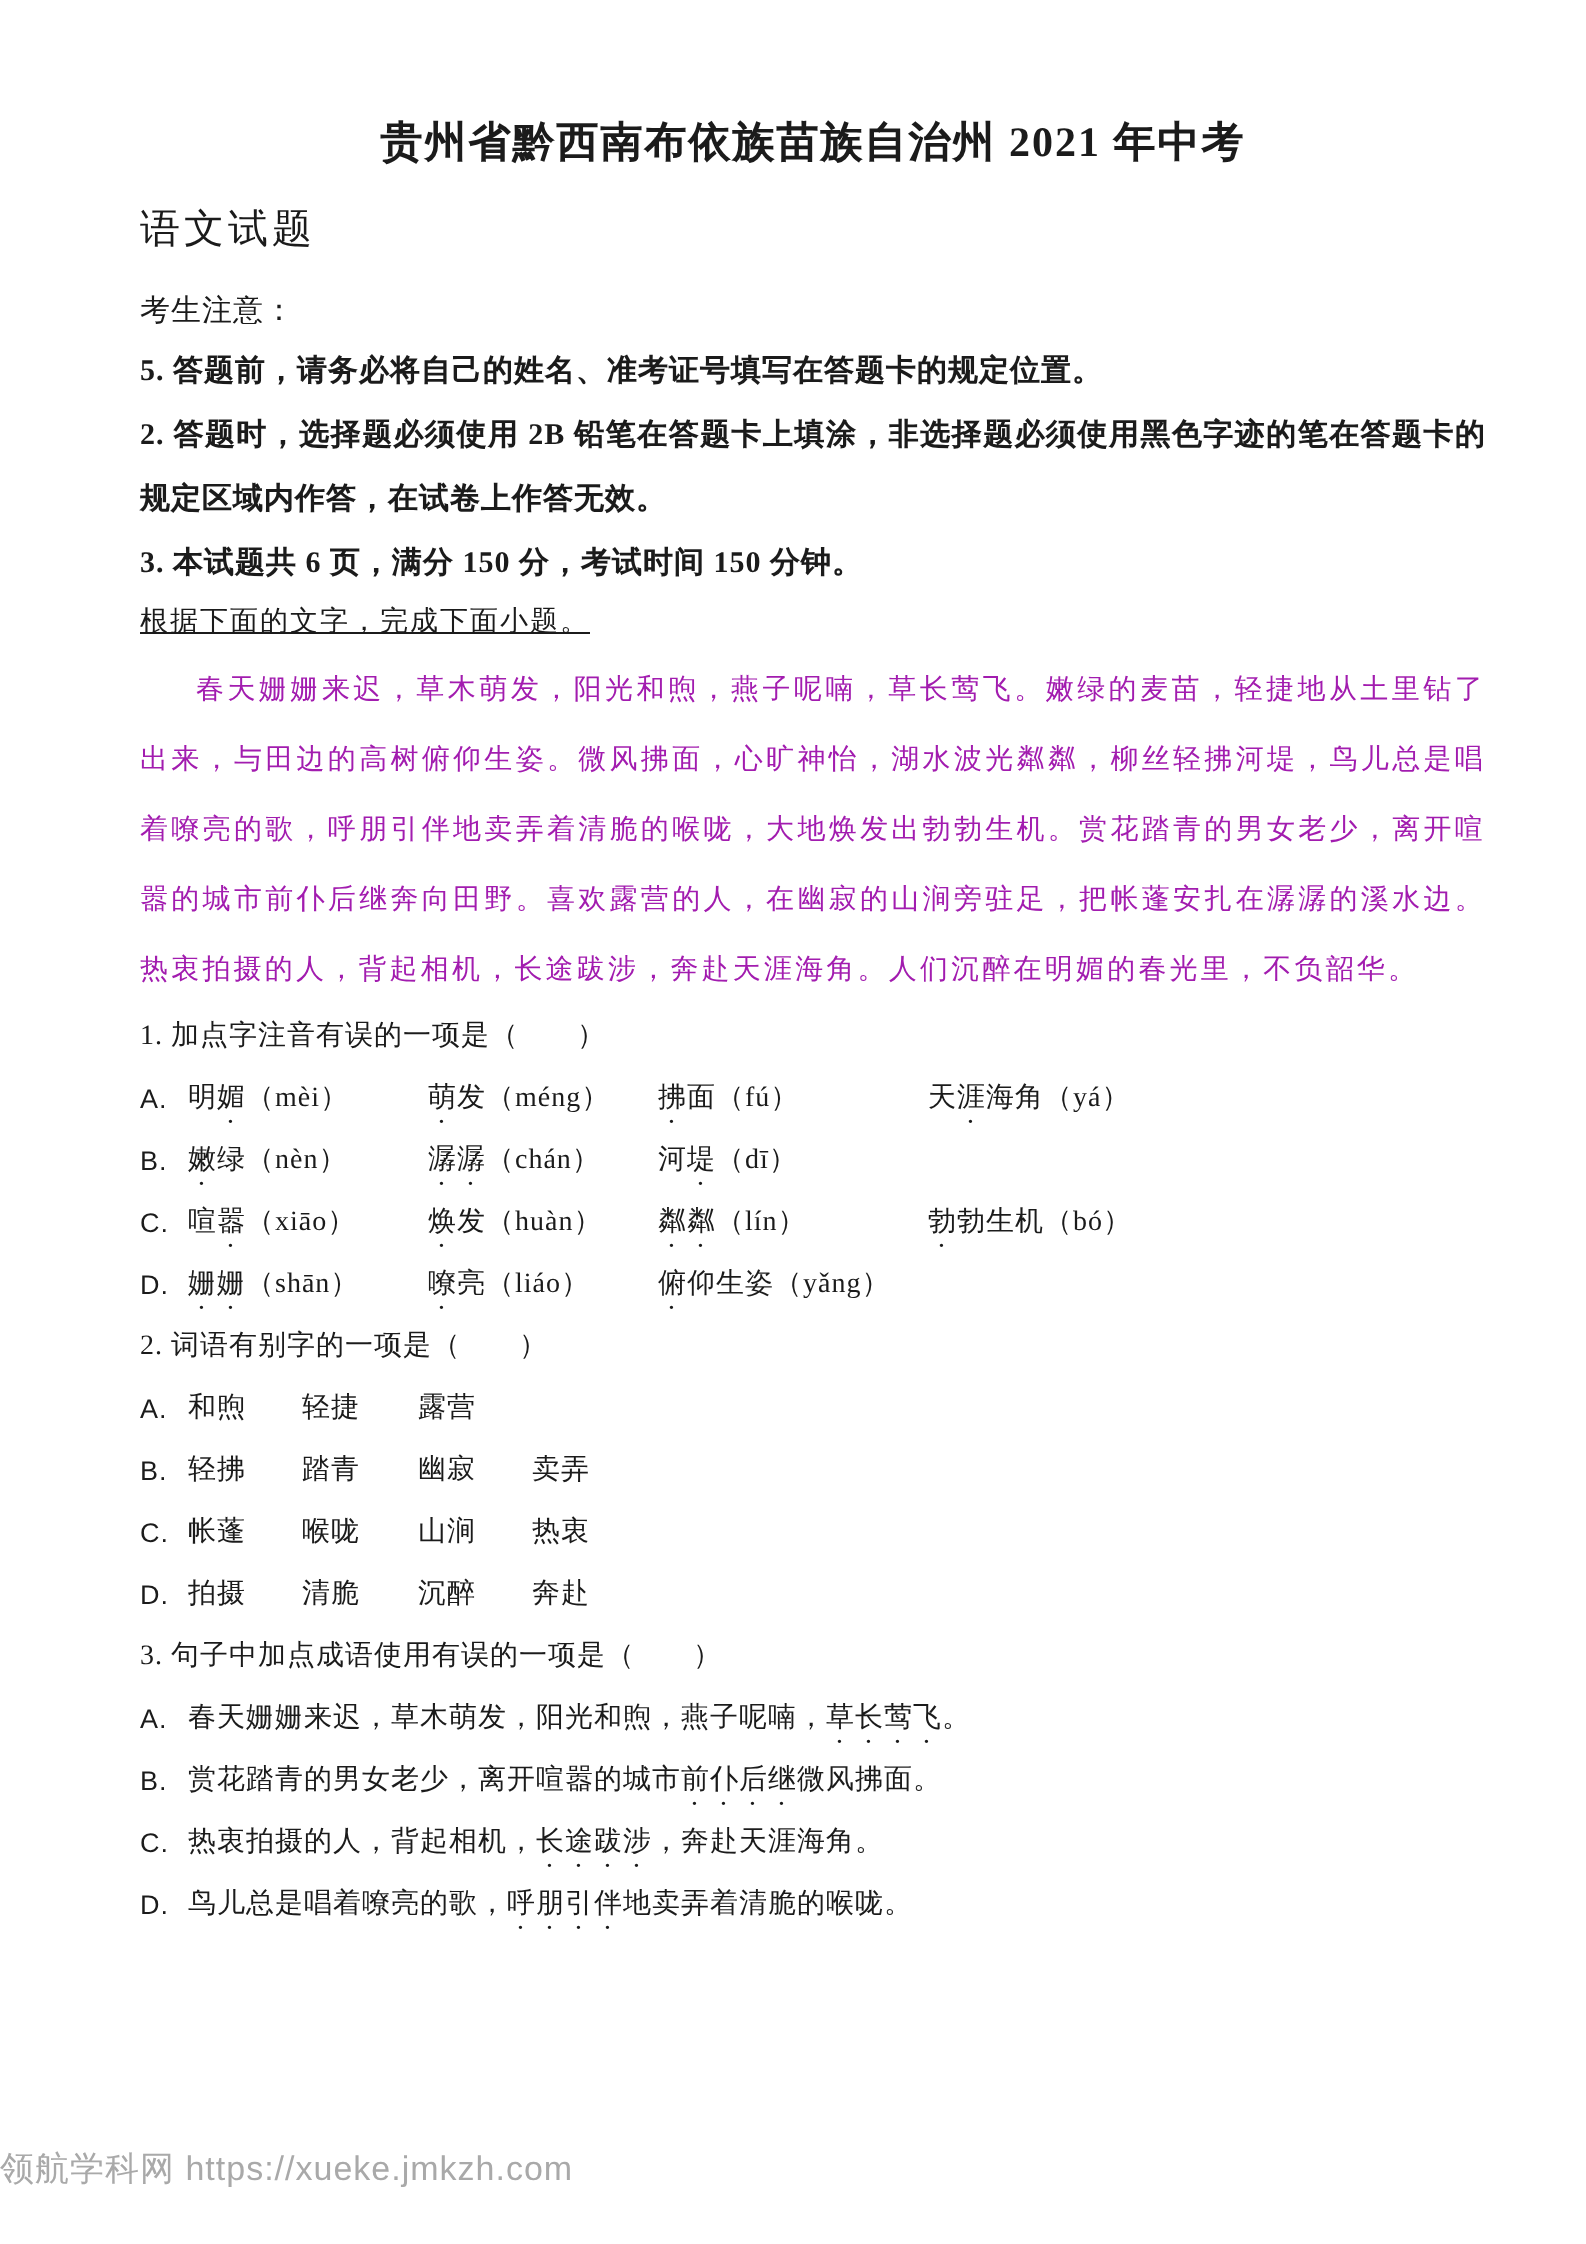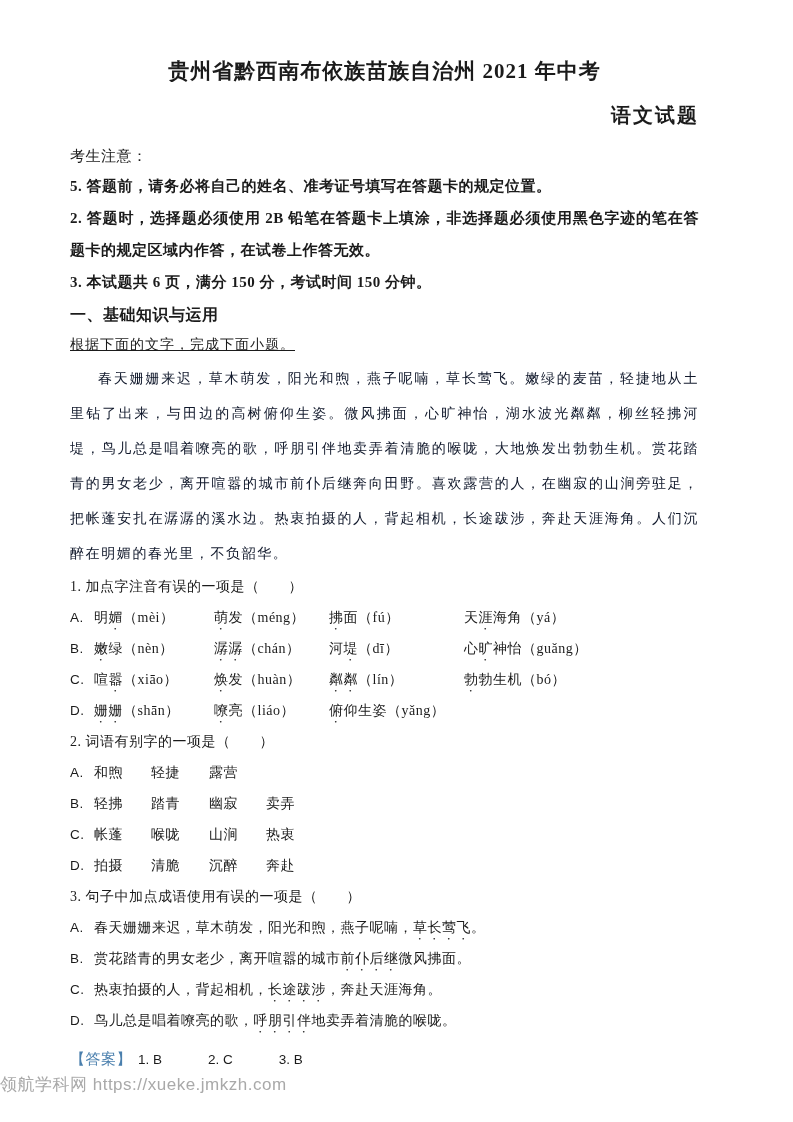--- a/index.html
+++ b/index.html
@@ -7,50 +7,50 @@
     width: 793px; height: 1122px;
     background: #ffffff;
     position: relative;
     font-family: "Liberation Serif", "DejaVu Serif", serif;
     color: #1b1b1b;
     overflow: hidden;
   }
   .page {
     box-sizing: border-box;
     width: 793px; height: 1122px;
-    padding: 56px 94px 0 70px;
+    padding: 56px 50px 0 70px;
     position: relative;
   }
   .title1 {
     text-align: center; font-size: 21px; font-weight: 700;
     line-height: 30px; letter-spacing: 1px; margin: 0;
   }
   .title2 {
-    text-align: right; font-size: 20px; font-weight: 700;
+    text-align: left; font-size: 20px; font-weight: 400;
     line-height: 30px; letter-spacing: 2px; margin: 14px 0 0 0;
   }
   .notice-head {
     font-size: 15px; font-weight: 400; line-height: 28px;
     margin-top: 12px; letter-spacing: 0.5px;
   }
   .notice-item {
     font-size: 15px; font-weight: 700; line-height: 32px;
     margin: 0; letter-spacing: 0.5px; text-align: justify;
   }
   .section-head {
     font-size: 16px; font-weight: 700; line-height: 33px;
     margin: 0; letter-spacing: 0.5px;
   }
   .intro {
     font-size: 14px; line-height: 28px; margin: 0; letter-spacing: 1px; text-decoration: underline;
   }
   .passage {
     font-size: 14px; line-height: 35px; margin: 2px 0 0 0;
     text-indent: 2em; letter-spacing: 1.6px; text-align: justify;
-    color: #0f172a;
+    color: #a21caf;
   }
   .qstem {
     font-size: 14px; line-height: 31px; margin: 0; letter-spacing: 0.5px;
   }
   .opt-row {
     font-size: 14px; line-height: 31px; letter-spacing: 0.5px;
   }
   .opt-grid-q1 {
     display: grid; grid-template-columns: 24px 120px 115px 135px 1fr;
   }
@@ -85,38 +85,36 @@
 <div class="page">
 
   <h1 class="title1">贵州省黔西南布依族苗族自治州 2021 年中考</h1>
   <h2 class="title2">语文试题</h2>
 
   <div class="notice-head">考生注意：</div>
   <p class="notice-item">5. 答题前，请务必将自己的姓名、准考证号填写在答题卡的规定位置。</p>
   <p class="notice-item">2. 答题时，选择题必须使用 2B 铅笔在答题卡上填涂，非选择题必须使用黑色字迹的笔在答题卡的规定区域内作答，在试卷上作答无效。</p>
   <p class="notice-item">3. 本试题共 6 页，满分 150 分，考试时间 150 分钟。</p>
 
-  <div class="section-head">一、基础知识与运用</div>
   <p class="intro">根据下面的文字，完成下面小题。</p>
   <p class="passage">春天姗姗来迟，草木萌发，阳光和煦，燕子呢喃，草长莺飞。嫩绿的麦苗，轻捷地从土里钻了出来，与田边的高树俯仰生姿。微风拂面，心旷神怡，湖水波光粼粼，柳丝轻拂河堤，鸟儿总是唱着嘹亮的歌，呼朋引伴地卖弄着清脆的喉咙，大地焕发出勃勃生机。赏花踏青的男女老少，离开喧嚣的城市前仆后继奔向田野。喜欢露营的人，在幽寂的山涧旁驻足，把帐蓬安扎在潺潺的溪水边。热衷拍摄的人，背起相机，长途跋涉，奔赴天涯海角。人们沉醉在明媚的春光里，不负韶华。</p>
 
   <p class="qstem">1. 加点字注音有误的一项是（　　）</p>
   <div class="opt-row opt-grid-q1">
     <span class="opt-label">A.</span>
     <span class="opt-cell"><span>明</span><span class="em-dot">媚</span><span>（mèi）</span></span>
     <span class="opt-cell"><span class="em-dot">萌</span><span>发（méng）</span></span>
     <span class="opt-cell"><span class="em-dot">拂</span><span>面（fú）</span></span>
     <span class="opt-cell"><span>天</span><span class="em-dot">涯</span><span>海角（yá）</span></span>
   </div>
   <div class="opt-row opt-grid-q1">
     <span class="opt-label">B.</span>
     <span class="opt-cell"><span class="em-dot">嫩</span><span>绿（nèn）</span></span>
     <span class="opt-cell"><span class="em-dot">潺潺</span><span>（chán）</span></span>
     <span class="opt-cell"><span>河</span><span class="em-dot">堤</span><span>（dī）</span></span>
-    <span class="opt-cell"><span>心</span><span class="em-dot">旷</span><span>神怡（guǎng）</span></span>
   </div>
   <div class="opt-row opt-grid-q1">
     <span class="opt-label">C.</span>
     <span class="opt-cell"><span>喧</span><span class="em-dot">嚣</span><span>（xiāo）</span></span>
     <span class="opt-cell"><span class="em-dot">焕</span><span>发（huàn）</span></span>
     <span class="opt-cell"><span class="em-dot">粼粼</span><span>（lín）</span></span>
     <span class="opt-cell"><span class="em-dot">勃</span><span>勃生机（bó）</span></span>
   </div>
   <div class="opt-row opt-grid-q1">
     <span class="opt-label">D.</span>
@@ -165,21 +163,15 @@
   </div>
   <div class="opt-row opt-flex">
     <span class="opt-label">C.</span>
     <span class="opt-sentence"><span>热衷拍摄的人，背起相机，</span><span class="em-dot">长途跋涉</span><span>，奔赴天涯海角。</span></span>
   </div>
   <div class="opt-row opt-flex">
     <span class="opt-label">D.</span>
     <span class="opt-sentence"><span>鸟儿总是唱着嘹亮的歌，</span><span class="em-dot">呼朋引伴</span><span>地卖弄着清脆的喉咙。</span></span>
   </div>
 
-  <div class="answer-row">
-    <span class="answer-label">【答案】</span>
-    <span class="answer-item">1. B</span>
-    <span class="answer-item">2. C</span>
-    <span class="answer-item">3. B</span>
-  </div>
 
   <div class="watermark">领航学科网 https://xueke.jmkzh.com</div>
 </div>
 
 </body></html>

